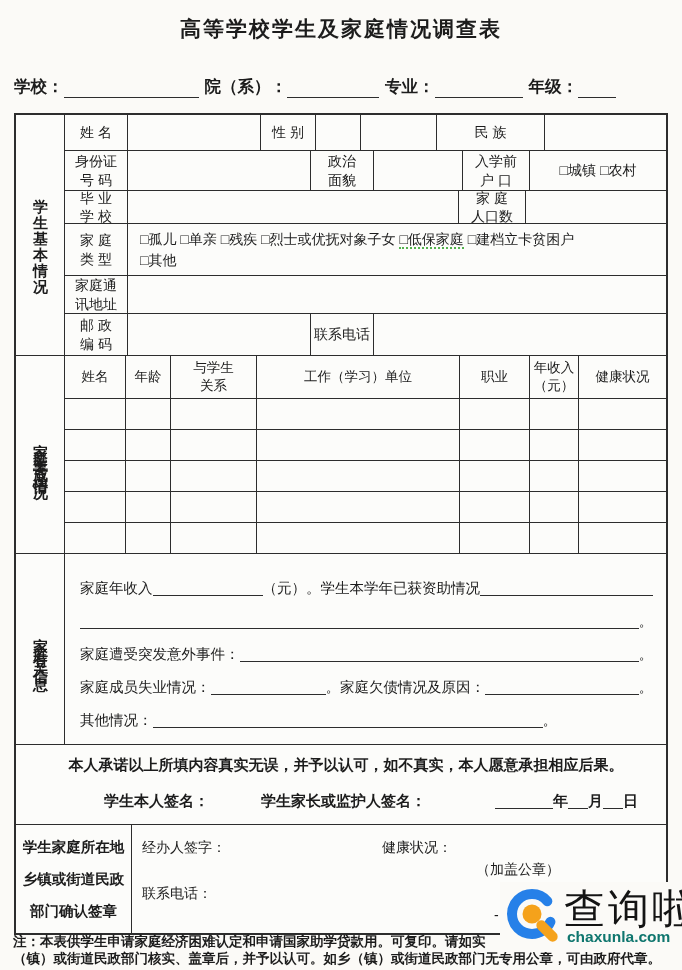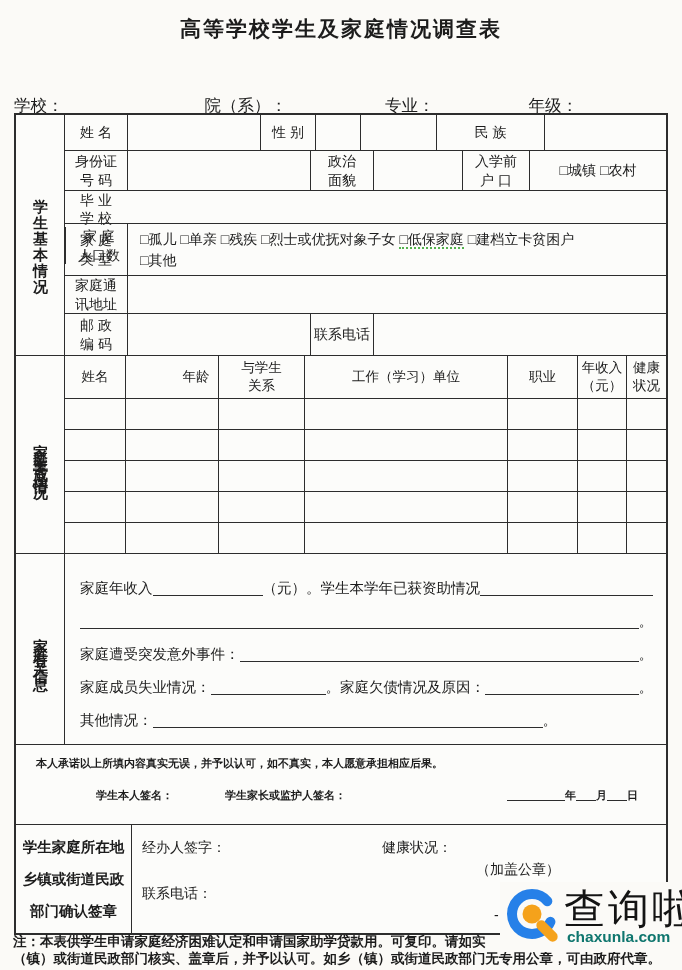--- a/index.html
+++ b/index.html
@@ -1,20 +1,20 @@
 <!DOCTYPE html>
 <html><head>
 <meta charset="utf-8">
 <style>
   html,body{margin:0;padding:0;}
   .page{position:relative;width:682px;height:970px;background:#fbfaf7;overflow:hidden;
         font-family:"Liberation Sans","DejaVu Sans",sans-serif;color:#1c1c1c;}
   .title{padding-top:15px;text-align:center;font-size:21px;font-weight:bold;letter-spacing:2px;}
   .headline{position:absolute;left:14px;right:12px;top:76px;display:flex;align-items:flex-end;
-            font-size:16.5px;font-weight:normal;white-space:nowrap;margin-top:19px;}
+            font-size:16.5px;font-weight:bold;white-space:nowrap;}
   .hl-gap1{margin-left:6px;}
   .ul{display:inline-block;border-bottom:1.6px solid #2d2d2d;height:1em;}
   .w135{width:135px;}.w92{width:92px;}.w88{width:88px;}.w38{width:38px;}
   .w58{width:58px;}.w20{width:20px;}.w110{width:110px;}.w115{width:115px;}.w390{width:390px;}
   .ulflex{flex:1;border-bottom:1.6px solid #2d2d2d;height:1em;}
 
   .form{position:absolute;left:14px;top:113px;width:650px;height:818px;border:2px solid #2d2d2d;
         background:#fcfcfa;display:flex;flex-direction:column;}
   .sec{display:flex;}
   .sec + .sec{border-top:1.6px solid #2d2d2d;}
@@ -22,41 +22,41 @@
   .side{width:48px;border-right:1.6px solid #2d2d2d;display:flex;align-items:center;justify-content:center;}
   .vtext{writing-mode:vertical-lr;text-orientation:upright;font-weight:bold;font-size:15px;}
   .ls17{letter-spacing:16px;}.ls7{letter-spacing:6px;}.ls8{letter-spacing:8px;}
   .rows{flex:1;display:flex;flex-direction:column;}
   .row{display:flex;}
   .row + .row{border-top:1.6px solid #2d2d2d;}
   .cell{border-left:1.6px solid #2d2d2d;display:flex;align-items:center;justify-content:center;
         text-align:center;font-size:14px;}
   .cell:first-child{border-left:none;}
   .pre{white-space:pre-line;line-height:1.3;}
-  .rA1{height:35px;}.rA2{height:39px;}.rA3{height:32px;flex-direction:column;}.rA4{height:51px;}.rA5{height:37px;}.rA6{flex:1;}
+  .rA1{height:35px;}.rA2{height:39px;}.rA3{height:32px;}.rA4{height:51px;}.rA5{height:37px;}.rA6{flex:1;}
   .cw62{width:62px;}.cw132{width:132px;}.cw54{width:54px;}.cw44{width:44px;}.cw80{width:80px;}
   .cw75{width:75px;}.cw107{width:107px;}.cw182{width:182px;}.cw88{width:88px;}.cw66{width:66px;}
   .cw330{width:330px;}.cflex{flex:1;}
   .ftype-opts{flex:1;display:block;text-align:left;padding:5px 0 0 12px;line-height:21px;font-size:14px;}
   .dibao{border-bottom:2px dotted #54b24e;}
 
   .mhead{display:flex;height:42px;}
   .mrow{display:flex;flex:1;border-top:1.6px solid #2d2d2d;}
   .mc{border-left:1.6px solid #2d2d2d;display:flex;align-items:center;justify-content:center;
       text-align:center;font-size:13.5px;}
   .mc:first-child{border-left:none;}
-  .mc1{width:60px;}.mc2{width:44px;padding-left:48px;}.mc3{width:85px;}.mc4{width:202px;}.mc5{width:69px;}
+  .mc1{width:60px;}.mc2{width:44px;}.mc3{width:85px;}.mc4{width:202px;}.mc5{width:69px;}
   .mc6{width:48px;}.mc7{flex:1;}
   .mbody{flex:1;display:flex;flex-direction:column;}
 
   .info{flex:1;display:flex;flex-direction:column;padding:25px 13px 0 15px;font-size:14.5px;}
   .iline{display:flex;align-items:flex-end;margin-bottom:14px;white-space:nowrap;}
   .iline .ul,.iline .ulflex{margin-bottom:2px;}
 
-  .pledge{flex:1;padding:11px 18px 0 20px;font-size:11px;font-weight:bold;}
+  .pledge{flex:1;padding:11px 18px 0 28px;font-size:15px;font-weight:bold;text-align:center;}
   .pl2{display:flex;align-items:flex-end;margin-top:17px;white-space:nowrap;}
   .pl2 .ul{margin-bottom:2px;}
   .pl-ind{margin-left:60px;}
   .pl-gap{margin-left:52px;}
   .pl-date{margin-left:auto;display:flex;align-items:flex-end;margin-right:10px;}
 
   .sideE{width:115px;border-right:1.6px solid #2d2d2d;display:flex;align-items:center;justify-content:center;
          font-weight:bold;font-size:14.5px;line-height:32px;text-align:center;}
   .confirm{flex:1;position:relative;font-size:14px;}
   .cf-agent{position:absolute;left:10px;top:14px;}

